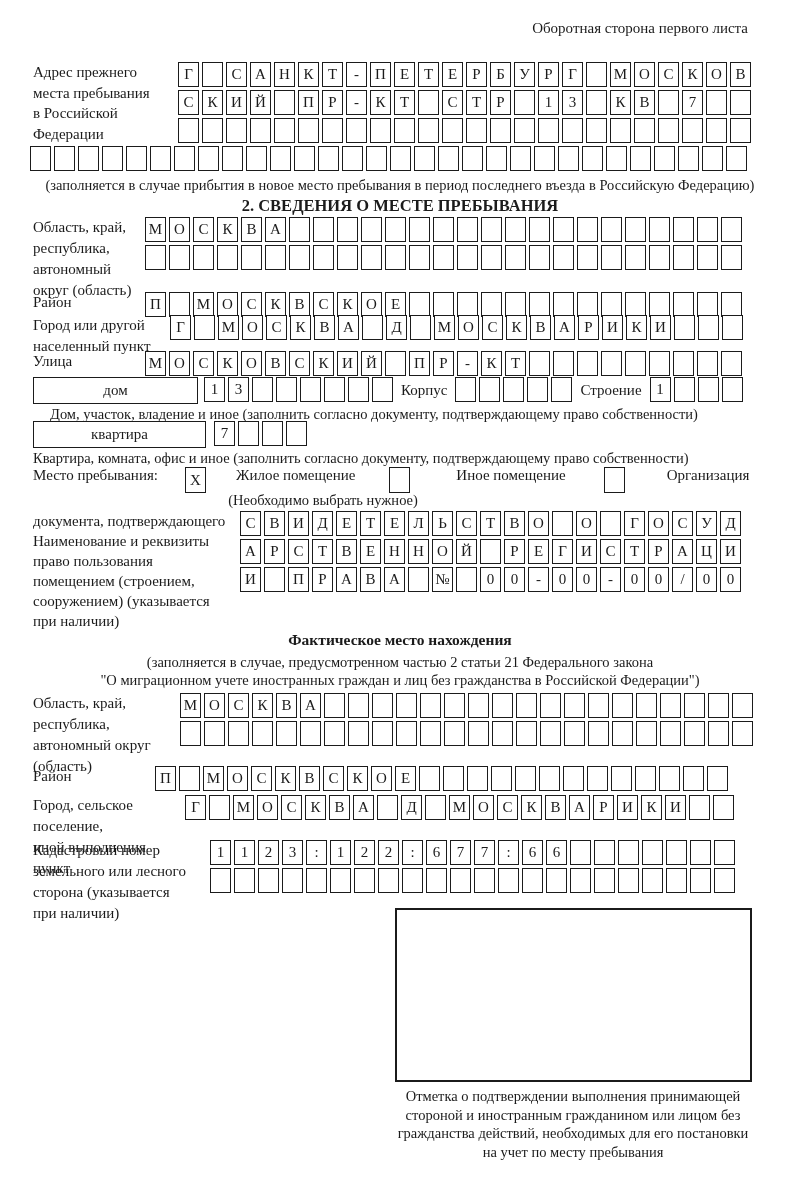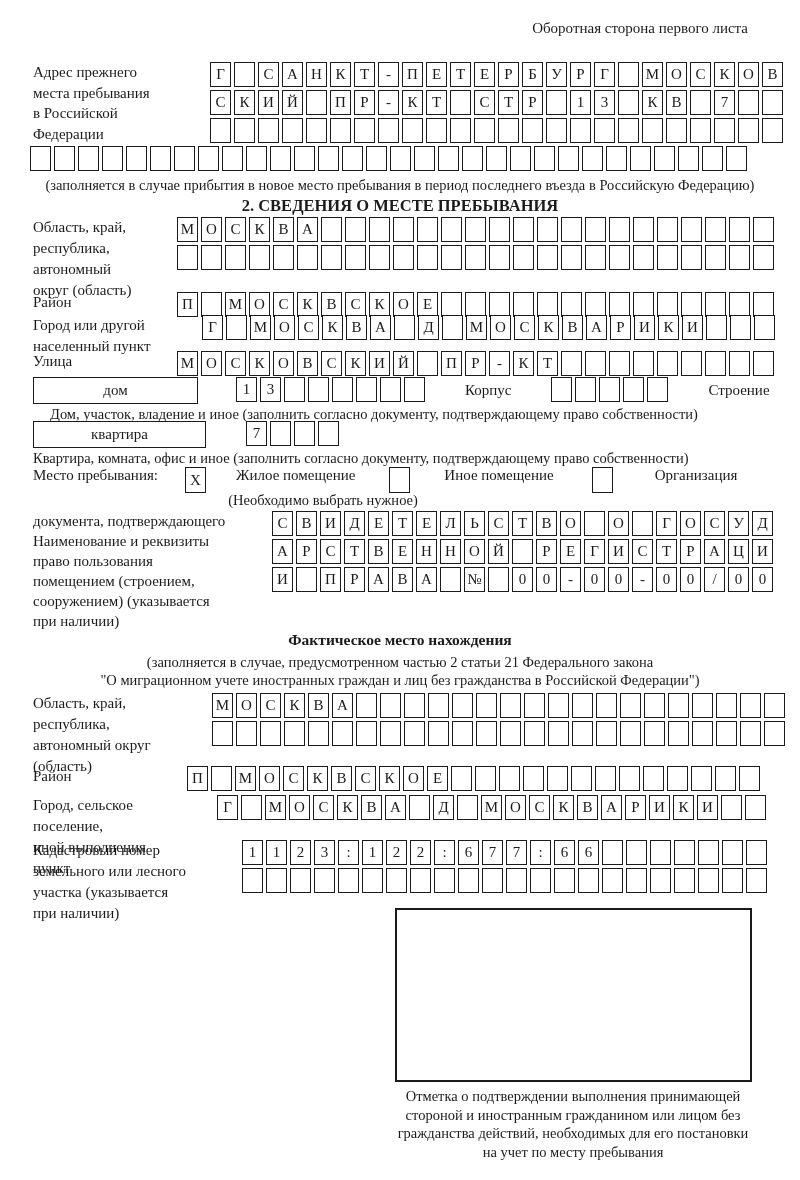--- a/index.html
+++ b/index.html
@@ -2,21 +2,21 @@
 <html><head>
 <meta charset="utf-8">
 <style>
   * { margin:0; padding:0; box-sizing:border-box; }
   html,body { background:#fff; }
   body {
     width:800px; height:1180px; position:relative; overflow:hidden;
     color:#1b1b1b; font-family:"Liberation Serif", serif; font-size:15px;
   }
   .abs { position:absolute; }
-  .field { position:absolute; left:33px; display:flex; align-items:flex-start;gap:32px; }
+  .field { position:absolute; left:33px; display:flex; align-items:flex-start; }
   .label { flex:none; font-size:15px; line-height:21px; }
   .grid  { display:flex; flex-direction:column; }
   .boxrow { display:flex; gap:3px; margin-bottom:3px; height:25px; }
   .cell {
     flex:none; width:21px; height:25px; border:1.5px solid #1b1b1b;
     display:flex; align-items:center; justify-content:center;
     font-size:15px; background:#fff;
   }
   .widebox {
     flex:none; height:27px; border:1.5px solid #1b1b1b;
@@ -364,21 +364,21 @@
       <div class="cell"></div>
     </div>
 </div>
 <div class="abs caption" style="top:450px; left:33px;">Квартира, комната, офис и иное (заполнить согласно документу, подтверждающему право собственности)</div>
 
 <div class="stayrow" style="top:467px;">
   <span>Место пребывания:</span>
   <div class="cell" style="margin-left:7px;">X</div>
   <span style="margin-left:10px;">Жилое помещение</span>
   <div class="cell" style="margin-left:14px;"></div>
-  <span style="margin-left:14px;">Иное помещение</span>
+  <span style="margin-left:26px;">Иное помещение</span>
   <div class="cell" style="margin-left:18px;"></div>
   <span style="margin-left:22px;">Организация</span>
 </div>
 <div class="abs caption center" style="top:492px; left:123px; width:400px;">(Необходимо выбрать нужное)</div>
 
 <div class="field doc" style="top:511px;">
   <div class="label" style="width:207px;">
       <div>документа, подтверждающего</div>
       <div>Наименование и реквизиты</div>
       <div>право пользования</div>
@@ -589,21 +589,21 @@
       <div class="cell">И</div>
       <div class="cell"></div>
       <div class="cell"></div>
     </div>
 </div>
 
 <div class="field" style="top:840px;">
   <div class="label" style="width:177px;">
       <div>Кадастровый номер</div>
       <div>земельного или лесного</div>
-      <div>участка (указывается</div>
+      <div>сторона (указывается</div>
       <div>при наличии)</div>
     </div>
   <div class="grid">
     <div class="boxrow">
         <div class="cell">1</div>
         <div class="cell">1</div>
         <div class="cell">2</div>
         <div class="cell">3</div>
         <div class="cell">:</div>
         <div class="cell">1</div>

